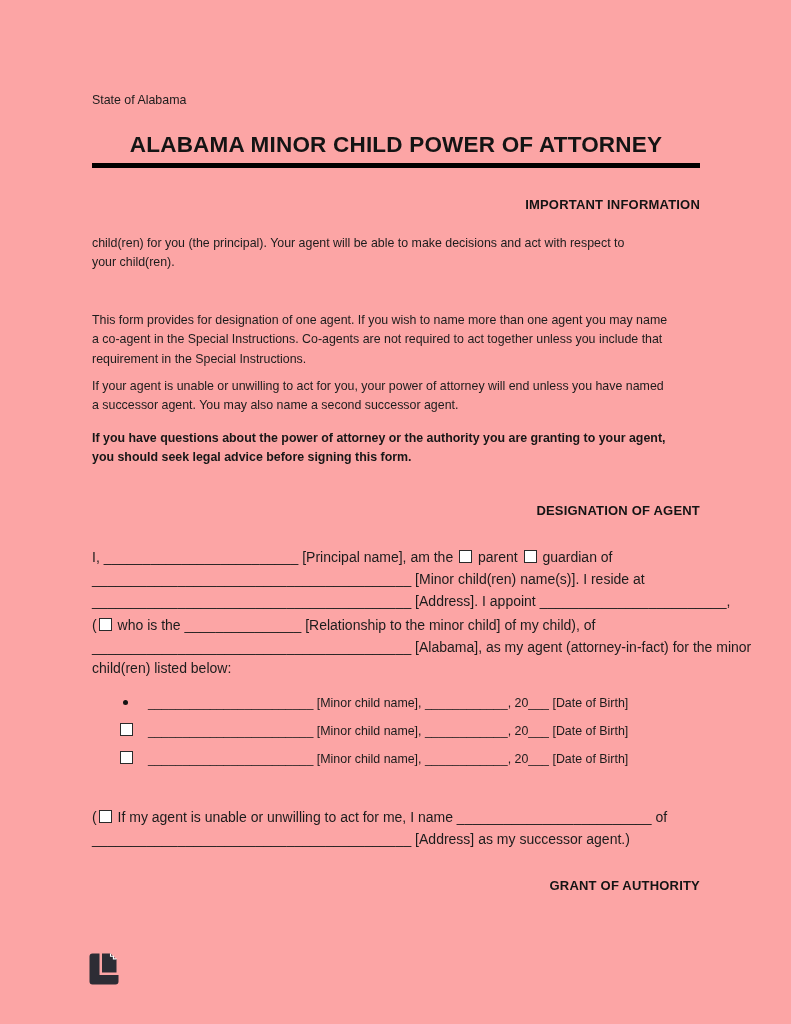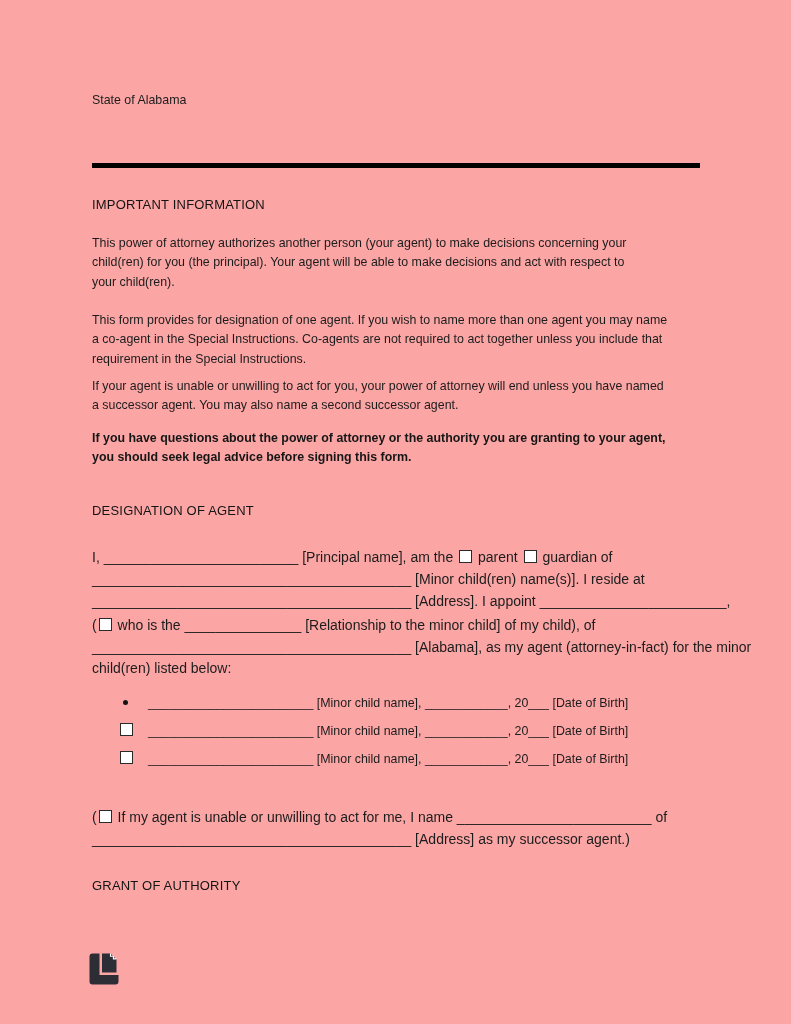--- a/index.html
+++ b/index.html
@@ -17,21 +17,21 @@
   .state-label { top:93px; font-size:12.4px; line-height:15px; }
 
   .title {
     top:132px; text-align:center;
     font-size:22.5px; font-weight:700; letter-spacing:0.2px;
     color:#141414; white-space:nowrap;
   }
   .rule { top:163px; height:4.5px; background:#000000; }
 
   .sec-heading {
-    text-align:left; font-size:13px; font-weight:400;
+    text-align:right; font-size:13px; font-weight:700;
     letter-spacing:0.2px; color:#141414;
   }
   .h-info  { top:197px; }
   .h-desig { top:503px; }
   .h-grant { top:878px; }
 
   .para { font-size:12.4px; line-height:19.3px; }
   .para.bold { font-weight:700; color:#161616; }
   .p1 { top:234px; }
   .p2 { top:311px; }
@@ -63,26 +63,26 @@
 
   .logo { left:88px; top:952px; width:32px; height:34px; }
 </style>
 </head>
 <body>
 
 <div class="page">
 
   <div class="abs content state-label">State of Alabama</div>
 
+  <div class="abs content title">ALABAMA MINOR CHILD POWER OF ATTORNEY</div>
   <div class="abs content rule"></div>
 
   <div class="abs content sec-heading h-info">IMPORTANT INFORMATION</div>
 
   <div class="abs content para p1">
-    <div>This power of attorney authorizes another person (your agent) to make decisions concerning your</div>
     <div>child(ren) for you (the principal). Your agent will be able to make decisions and act with respect to</div>
     <div>your child(ren).</div>
   </div>
 
   <div class="abs content para p2">
     <div>This form provides for designation of one agent. If you wish to name more than one agent you may name</div>
     <div>a co-agent in the Special Instructions. Co-agents are not required to act together unless you include that</div>
     <div>requirement in the Special Instructions.</div>
   </div>
 

